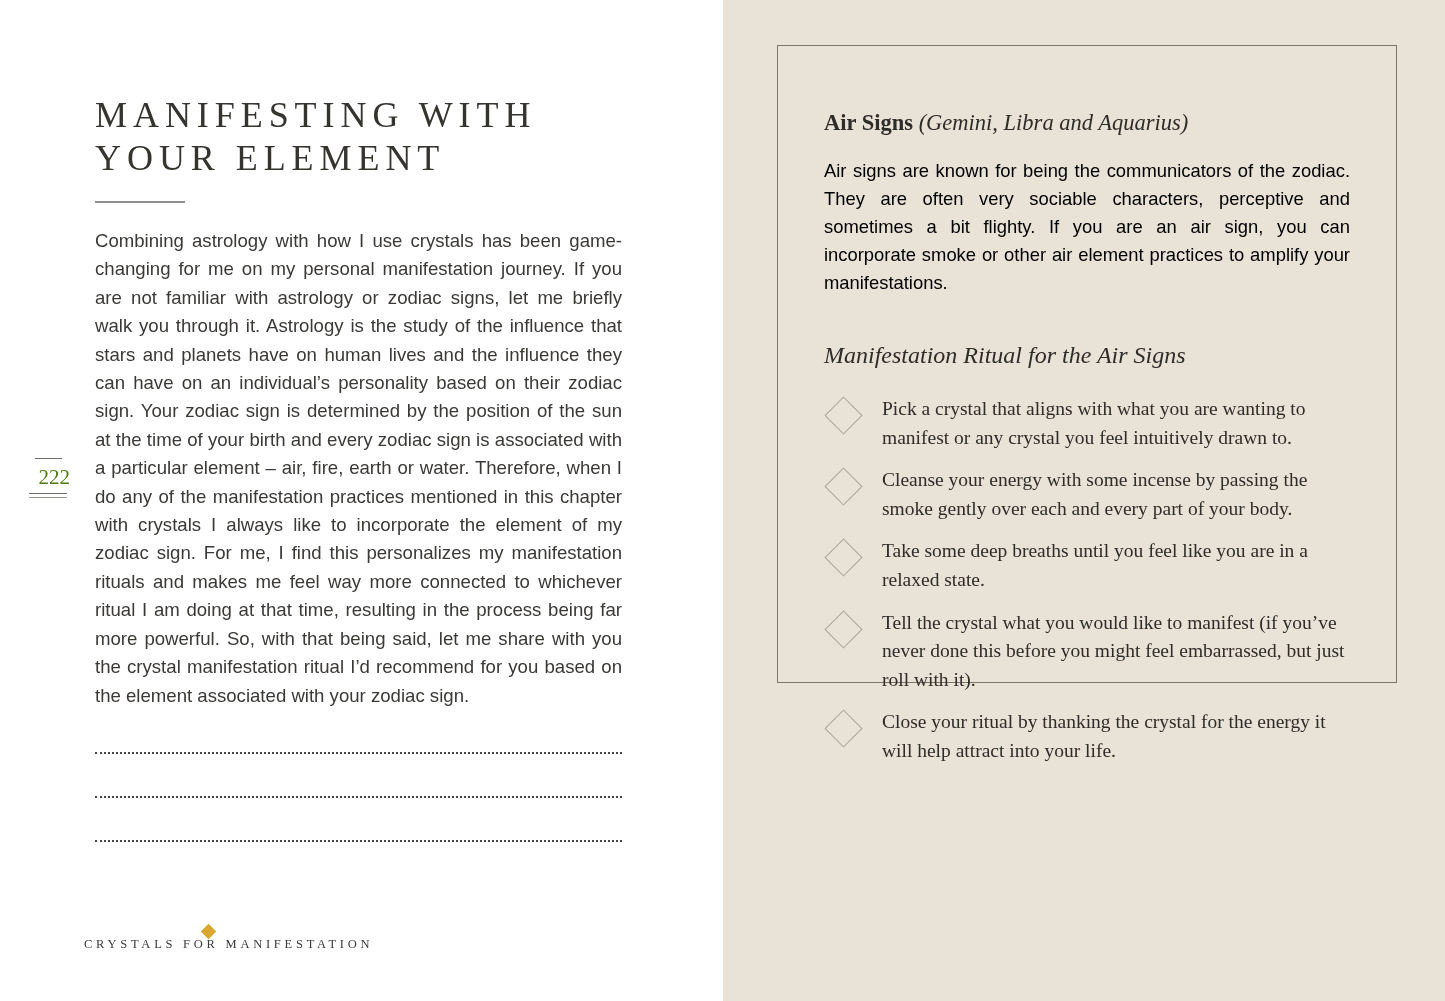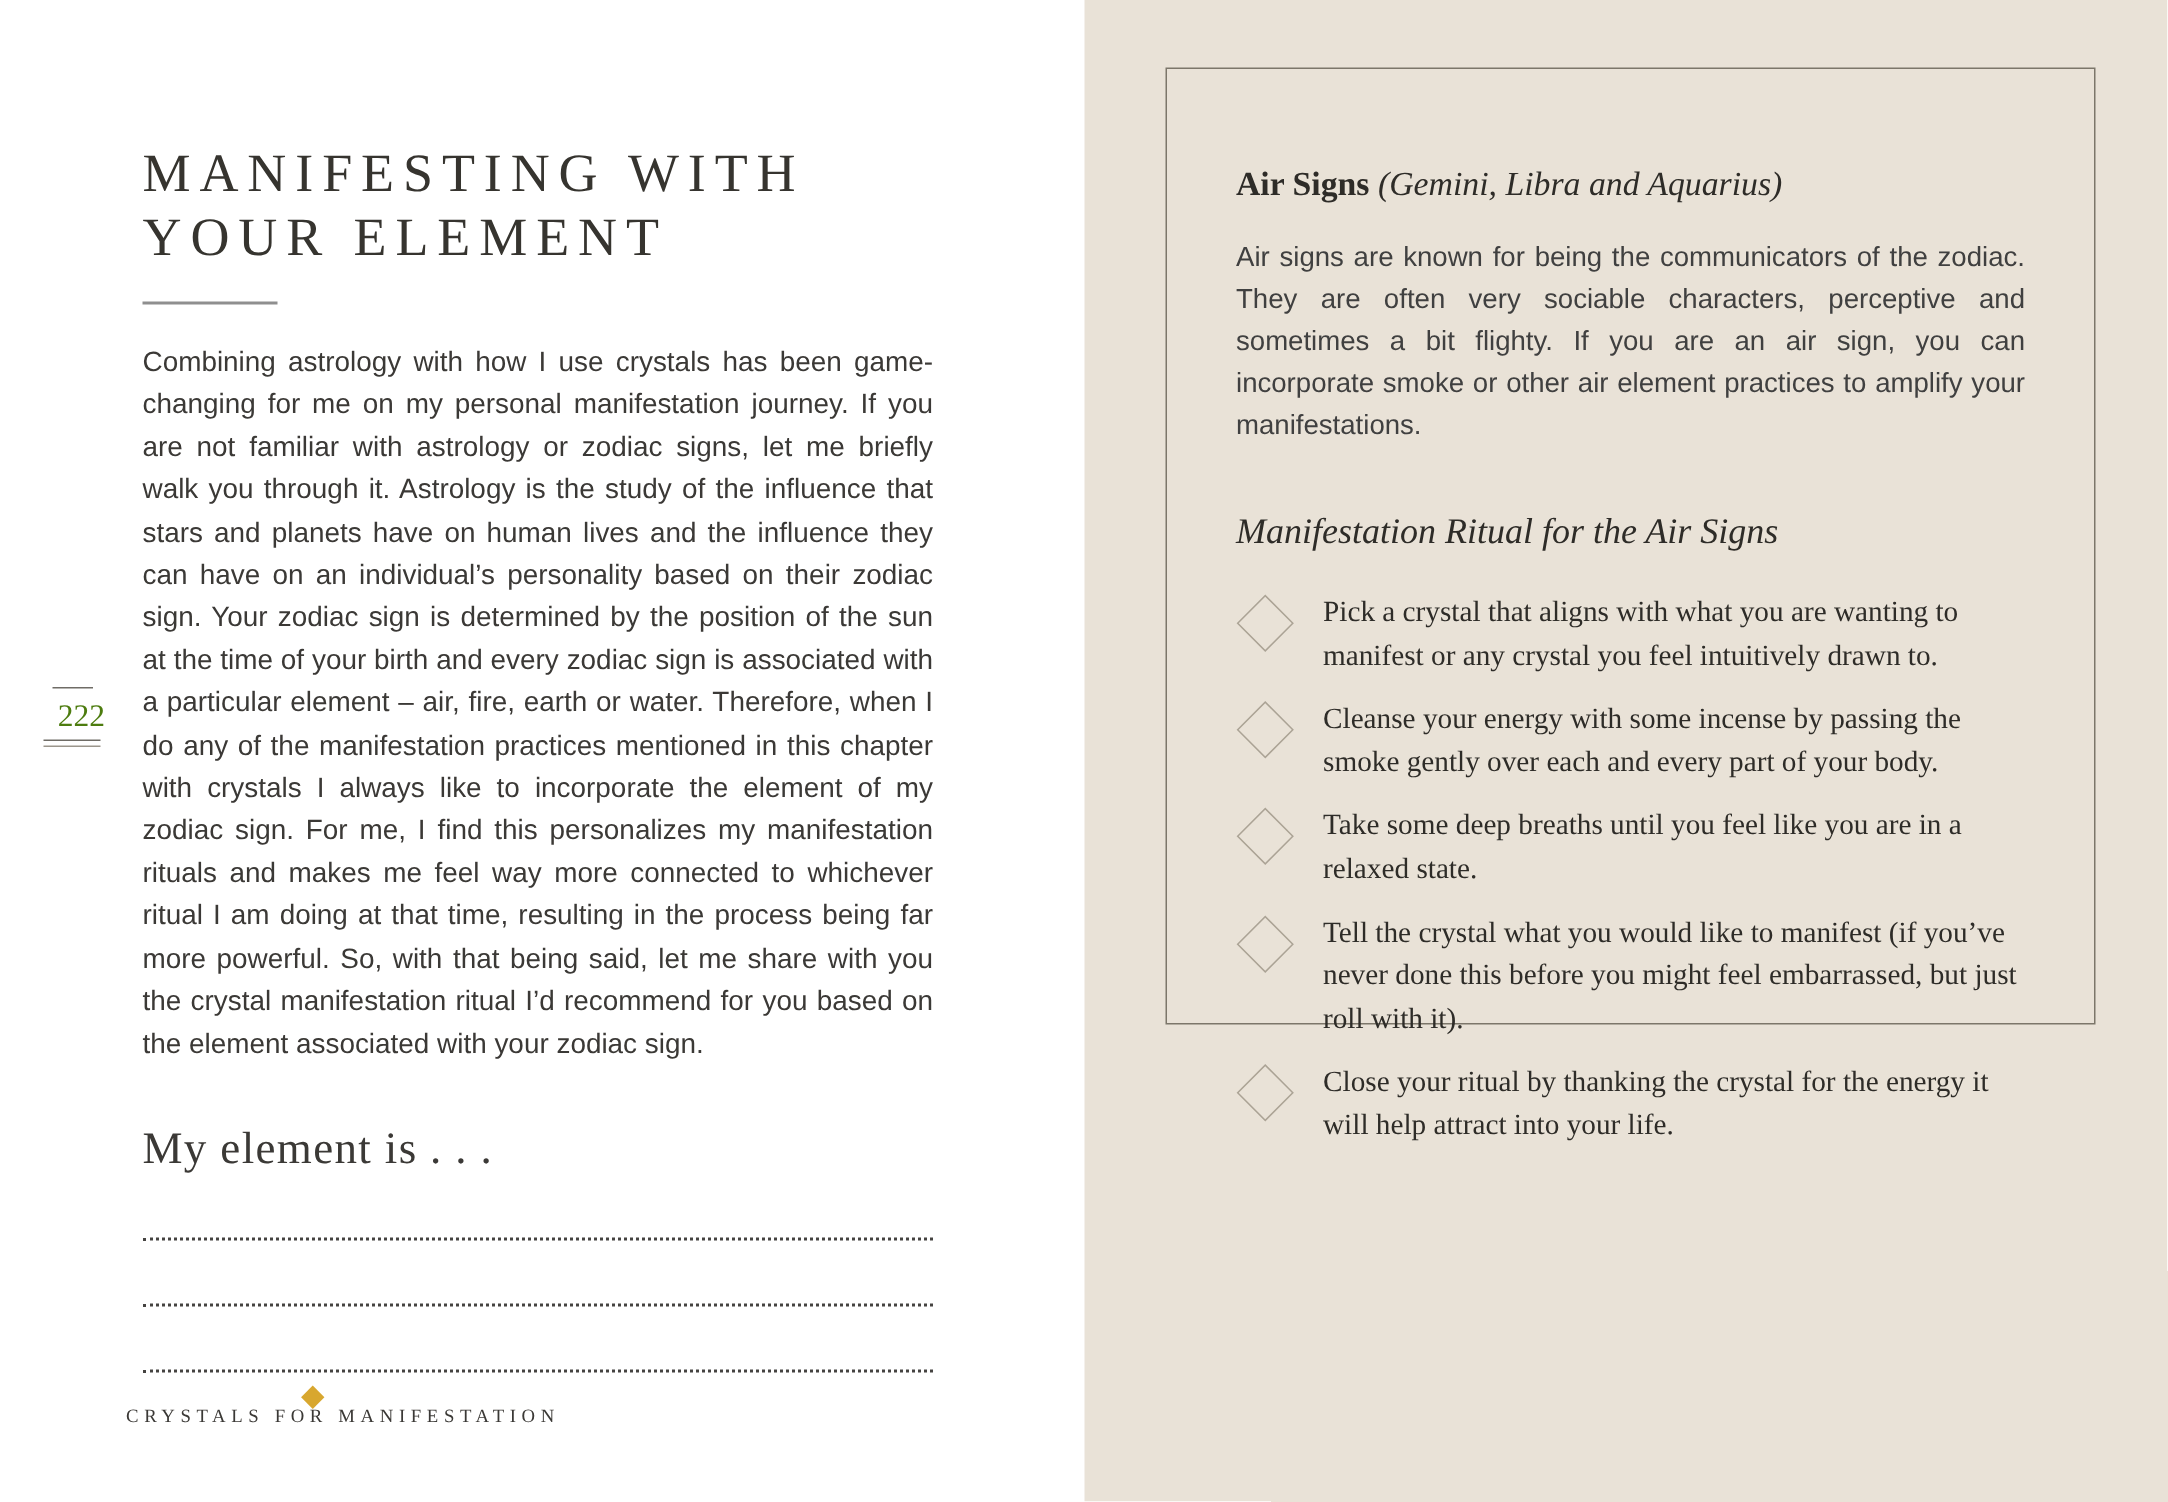--- a/index.html
+++ b/index.html
@@ -99,21 +99,21 @@
     font-size: 22.5px;
     color: #2e2c28;
   }
   .air-heading .bold-part { font-weight: 700; }
   .air-heading .italic-part { font-weight: 400; font-style: italic; }
   .intro-text {
     margin-top: 21px;
     font-size: 18.4px;
     line-height: 28px;
     text-align: justify;
-    color: #404040;
+    color: #000000;
   }
   .ritual-heading {
     margin-top: 45px;
     font-family: "Liberation Serif", serif;
     font-style: italic;
     font-weight: 400;
     font-size: 24px;
     color: #2e2c28;
   }
   .ritual-list { margin-top: 26px; }
@@ -148,21 +148,20 @@
       <div class="rule-bot2"></div>
     </div>
 
     <div class="left-content">
       <h1 class="chapter-heading">
         <span>MANIFESTING WITH</span><br>
         <span>YOUR ELEMENT</span>
       </h1>
       <div class="heading-rule"></div>
       <p class="body-text">Combining astrology with how I use crystals has been game-changing for me on my personal manifestation journey. If you are not familiar with astrology or zodiac signs, let me briefly walk you through it. Astrology is the study of the influence that stars and planets have on human lives and the influence they can have on an individual’s personality based on their zodiac sign. Your zodiac sign is determined by the position of the sun at the time of your birth and every zodiac sign is associated with a particular element – air, fire, earth or water. Therefore, when I do any of the manifestation practices mentioned in this chapter with crystals I always like to incorporate the element of my zodiac sign. For me, I find this personalizes my manifestation rituals and makes me feel way more connected to whichever ritual I am doing at that time, resulting in the process being far more powerful. So, with that being said, let me share with you the crystal manifestation ritual I’d recommend for you based on the element associated with your zodiac sign.</p>
-      <h2 class="prompt-heading">My element is . . .</h2>
       <div class="dotted-line"></div>
       <div class="dotted-line"></div>
       <div class="dotted-line"></div>
     </div>
 
     <div class="page-footer">
       <span class="diamond-gold"></span>
       <span class="footer-text">CRYSTALS FOR MANIFESTATION</span>
     </div>
   </div>

